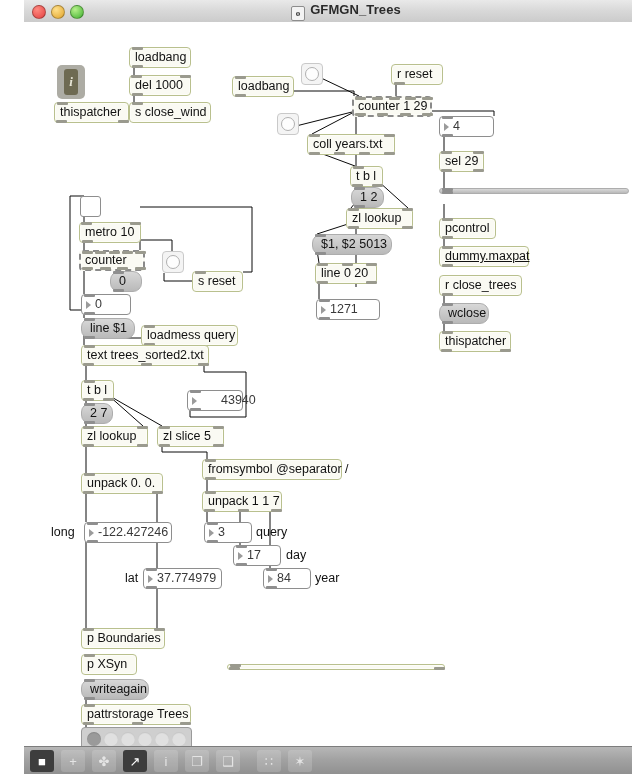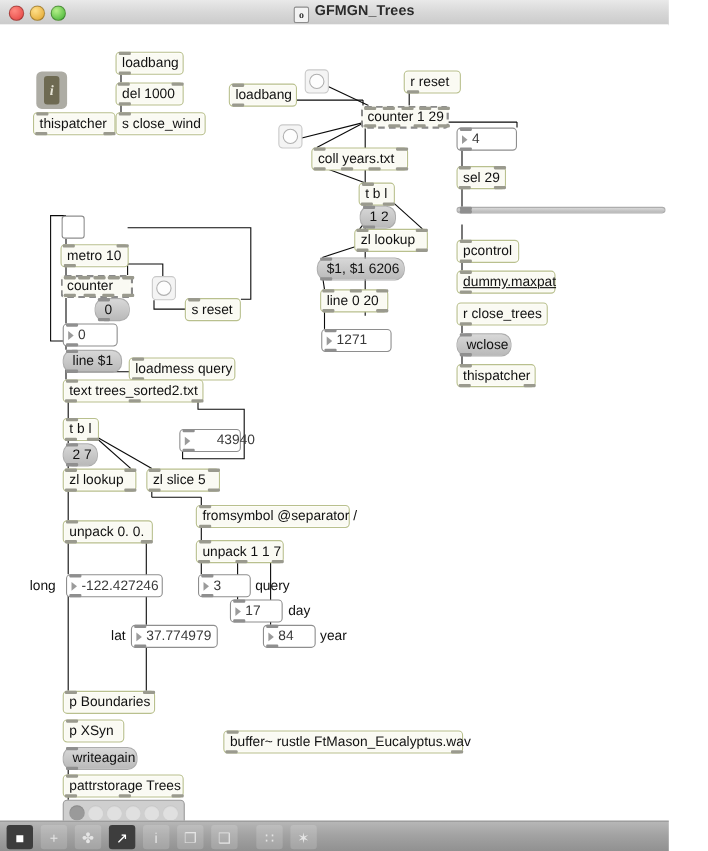--- a/index.html
+++ b/index.html
@@ -2,21 +2,21 @@
 <html><head>
 <meta charset="utf-8">
 <style>
   html,body{margin:0;padding:0;}
   body{
     width:644px;height:774px;overflow:hidden;
     font-family:"Liberation Sans", sans-serif;
     background:#ffffff;
     -webkit-font-smoothing:antialiased;
   }
-  .window{position:relative;width:608px;height:774px;overflow:hidden;background:#fff;}
+  .window{position:relative;width:608px;height:774px;overflow:hidden;background:#fff;margin-left:24px;}
 
   
   .titlebar{
     position:absolute;left:0;top:0;width:644px;height:22px;
     background:linear-gradient(to bottom,#e9e9e9 0%,#d8d8d8 50%,#cbcbcb 100%);
     border-bottom:1px solid #9a9a9a;
     display:flex;align-items:center;
   }
   .traffic{position:absolute;left:8px;top:5px;display:flex;gap:5px;}
   .tl{width:12px;height:12px;border-radius:50%;border:1px solid rgba(0,0,0,.28);}
@@ -283,21 +283,21 @@
         <div class="obj" style="left: 105px; top: 25px; width: 62px;"><span>loadbang</span><div class="nub in" style="left: 2px;"></div><div class="nub out" style="left: 2px;"></div></div>
         <div class="obj" style="left: 105px; top: 53px; width: 62px;"><span>del 1000</span><div class="nub in" style="left: 1px;"></div><div class="nub in" style="left: 50px;"></div><div class="nub out" style="left: 2px;"></div></div>
         <div class="obj" style="left: 105px; top: 80px; width: 82px;"><span>s close_wind</span><div class="nub in" style="left: 2px;"></div></div>
         <div class="obj" style="left: 208px; top: 54px; width: 62px;"><span>loadbang</span><div class="nub in" style="left: 2px;"></div><div class="nub out" style="left: 2px;"></div></div>
         <div class="obj" style="left: 367px; top: 42px; width: 52px;"><span>r reset</span><div class="nub out" style="left: 2px;"></div></div>
         <div class="obj sel" style="left: 328px; top: 74px; width: 80px;"><span>counter 1 29</span><div class="nub in" style="left: 1px;"></div><div class="nub in" style="left: 18px;"></div><div class="nub in" style="left: 35px;"></div><div class="nub in" style="left: 51px;"></div><div class="nub in" style="left: 68px;"></div><div class="nub out" style="left: 1px;"></div><div class="nub out" style="left: 23px;"></div><div class="nub out" style="left: 46px;"></div><div class="nub out" style="left: 68px;"></div></div>
         <div class="obj" style="left: 283px; top: 112px; width: 88px;"><span>coll years.txt</span><div class="nub in" style="left: 1px;"></div><div class="nub in" style="left: 76px;"></div><div class="nub out" style="left: 1px;"></div><div class="nub out" style="left: 26px;"></div><div class="nub out" style="left: 51px;"></div><div class="nub out" style="left: 76px;"></div></div>
         <div class="obj" style="left: 326px; top: 144px; width: 33px;"><span>t b l</span><div class="nub in" style="left: 2px;"></div><div class="nub out" style="left: 1px;"></div><div class="nub out" style="left: 21px;"></div></div>
         <div class="msg" style="left: 327px; top: 165px; width: 33px;"><span>1 2</span><div class="nub in" style="left: 2px;"></div><div class="nub out" style="left: 2px;"></div></div>
         <div class="obj" style="left: 322px; top: 186px; width: 67px;"><span>zl lookup</span><div class="nub in" style="left: 1px;"></div><div class="nub in" style="left: 55px;"></div><div class="nub out" style="left: 1px;"></div><div class="nub out" style="left: 55px;"></div></div>
-        <div class="msg" style="left: 288px; top: 212px; width: 80px;"><span>$1, $1 6206</span><div class="nub in" style="left: 2px;"></div><div class="nub out" style="left: 2px;"></div></div>
+        <div class="msg" style="left: 288px; top: 212px; width: 80px;"><span>$1, $2 5013</span><div class="nub in" style="left: 2px;"></div><div class="nub out" style="left: 2px;"></div></div>
         <div class="obj" style="left: 291px; top: 241px; width: 62px;"><span>line 0 20</span><div class="nub in" style="left: 1px;"></div><div class="nub in" style="left: 26px;"></div><div class="nub in" style="left: 50px;"></div><div class="nub out" style="left: 1px;"></div><div class="nub out" style="left: 50px;"></div></div>
         <div class="numbox" style="left: 292px; top: 277px; width: 64px;"><span>1271</span><div class="nub in" style="left: 2px;"></div><div class="nub out" style="left: 2px;"></div></div>
         <div class="numbox" style="left: 415px; top: 94px; width: 55px;"><span>4</span><div class="nub in" style="left: 2px;"></div><div class="nub out" style="left: 2px;"></div></div>
         <div class="obj" style="left: 415px; top: 129px; width: 45px;"><span>sel 29</span><div class="nub in" style="left: 1px;"></div><div class="nub in" style="left: 33px;"></div><div class="nub out" style="left: 1px;"></div><div class="nub out" style="left: 33px;"></div></div>
         <div class="msg" style="left: 415px; top: 166px; width: 190px;"><div class="nub in" style="left: 2px;"></div><div class="nub out" style="left: 2px;"></div></div>
         <div class="obj" style="left: 415px; top: 196px; width: 57px;"><span>pcontrol</span><div class="nub in" style="left: 2px;"></div><div class="nub out" style="left: 2px;"></div></div>
         <div class="obj" style="left: 415px; top: 224px; width: 90px; text-decoration: underline;"><span>dummy.maxpat</span><div class="nub in" style="left: 2px;"></div><div class="nub out" style="left: 2px;"></div></div>
         <div class="obj" style="left: 415px; top: 253px; width: 83px;"><span>r close_trees</span><div class="nub out" style="left: 2px;"></div></div>
         <div class="msg" style="left: 415px; top: 281px; width: 50px;"><span>wclose</span><div class="nub in" style="left: 2px;"></div><div class="nub out" style="left: 2px;"></div></div>
         <div class="obj" style="left: 415px; top: 309px; width: 72px;"><span>thispatcher</span><div class="nub in" style="left: 2px;"></div><div class="nub out" style="left: 1px;"></div><div class="nub out" style="left: 60px;"></div></div>
@@ -319,21 +319,21 @@
         <div class="obj" style="left: 178px; top: 469px; width: 80px;"><span>unpack 1 1 7</span><div class="nub in" style="left: 2px;"></div><div class="nub out" style="left: 1px;"></div><div class="nub out" style="left: 35px;"></div><div class="nub out" style="left: 68px;"></div></div>
         <div class="numbox" style="left: 60px; top: 500px; width: 88px;"><span>-122.427246</span><div class="nub in" style="left: 2px;"></div><div class="nub out" style="left: 2px;"></div></div>
         <div class="numbox" style="left: 180px; top: 500px; width: 48px;"><span>3</span><div class="nub in" style="left: 2px;"></div><div class="nub out" style="left: 2px;"></div></div>
         <div class="numbox" style="left: 209px; top: 523px; width: 48px;"><span>17</span><div class="nub in" style="left: 2px;"></div><div class="nub out" style="left: 2px;"></div></div>
         <div class="numbox" style="left: 119px; top: 546px; width: 79px;"><span>37.774979</span><div class="nub in" style="left: 2px;"></div><div class="nub out" style="left: 2px;"></div></div>
         <div class="numbox" style="left: 239px; top: 546px; width: 48px;"><span>84</span><div class="nub in" style="left: 2px;"></div><div class="nub out" style="left: 2px;"></div></div>
         <div class="obj" style="left: 57px; top: 606px; width: 84px;"><span>p Boundaries</span><div class="nub in" style="left: 1px;"></div><div class="nub in" style="left: 72px;"></div></div>
         <div class="obj" style="left: 57px; top: 632px; width: 56px;"><span>p XSyn</span><div class="nub in" style="left: 2px;"></div></div>
         <div class="msg" style="left: 57px; top: 657px; width: 68px; text-align: right;"><span>writeagain</span><div class="nub in" style="left: 2px;"></div><div class="nub out" style="left: 2px;"></div></div>
         <div class="obj" style="left: 57px; top: 682px; width: 110px;"><span>pattrstorage Trees</span><div class="nub in" style="left: 2px;"></div><div class="nub out" style="left: 1px;"></div><div class="nub out" style="left: 50px;"></div><div class="nub out" style="left: 98px;"></div></div>
-        <div class="obj" style="left: 203px; top: 642px; width: 218px;"><span>buffer~ rustle FtMason_Eucalyptus.wav</span><div class="nub in" style="left: 2px;"></div><div class="nub out" style="left: 1px;"></div><div class="nub out" style="left: 206px;"></div></div>
+        <div class="obj" style="left: 203px; top: 642px; width: 218px;"><div class="nub in" style="left: 2px;"></div><div class="nub out" style="left: 1px;"></div><div class="nub out" style="left: 206px;"></div></div>
         <div class="comment" style="left: 27px; top: 503px;">long</div>
         <div class="comment" style="left: 232px; top: 503px;">query</div>
         <div class="comment" style="left: 262px; top: 526px;">day</div>
         <div class="comment" style="left: 101px; top: 549px;">lat</div>
         <div class="comment" style="left: 291px; top: 549px;">year</div>
         <div class="bang" style="left: 277px; top: 41px;"></div>
         <div class="bang" style="left: 253px; top: 91px;"></div>
         <div class="bang" style="left: 138px; top: 229px;"></div>
         <div class="toggle" style="left: 56px; top: 174px;"></div>
       </div>

